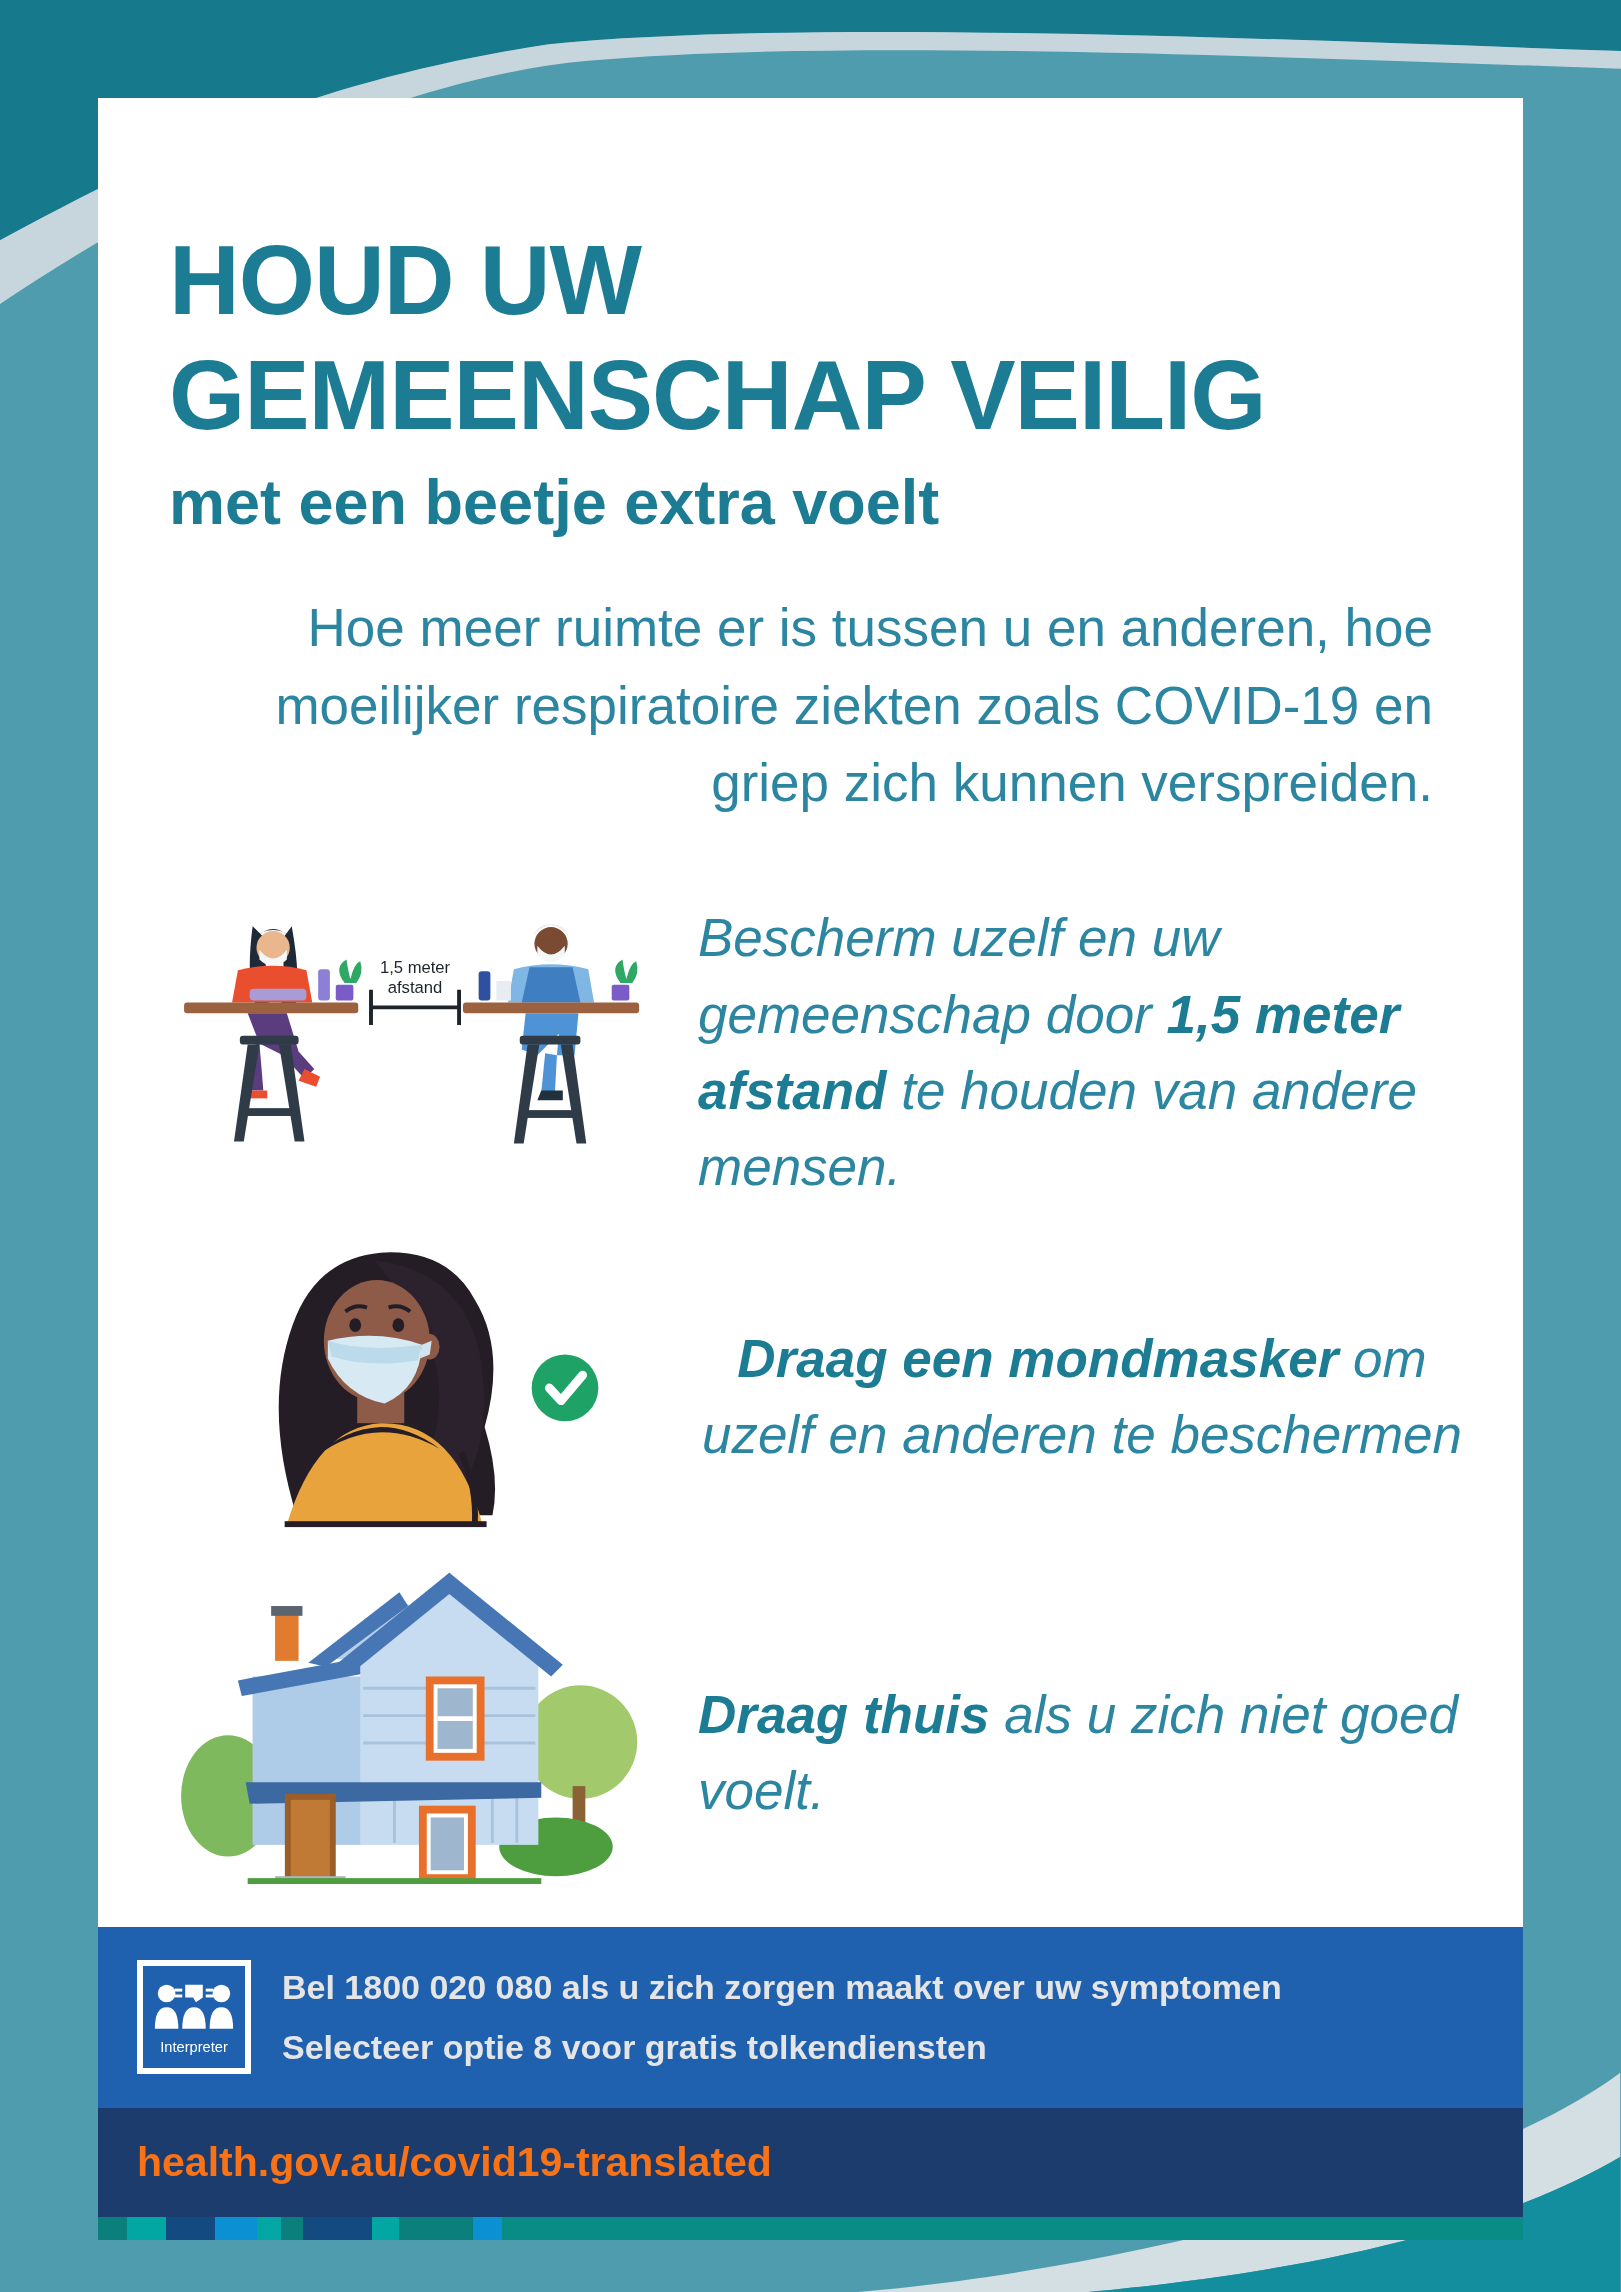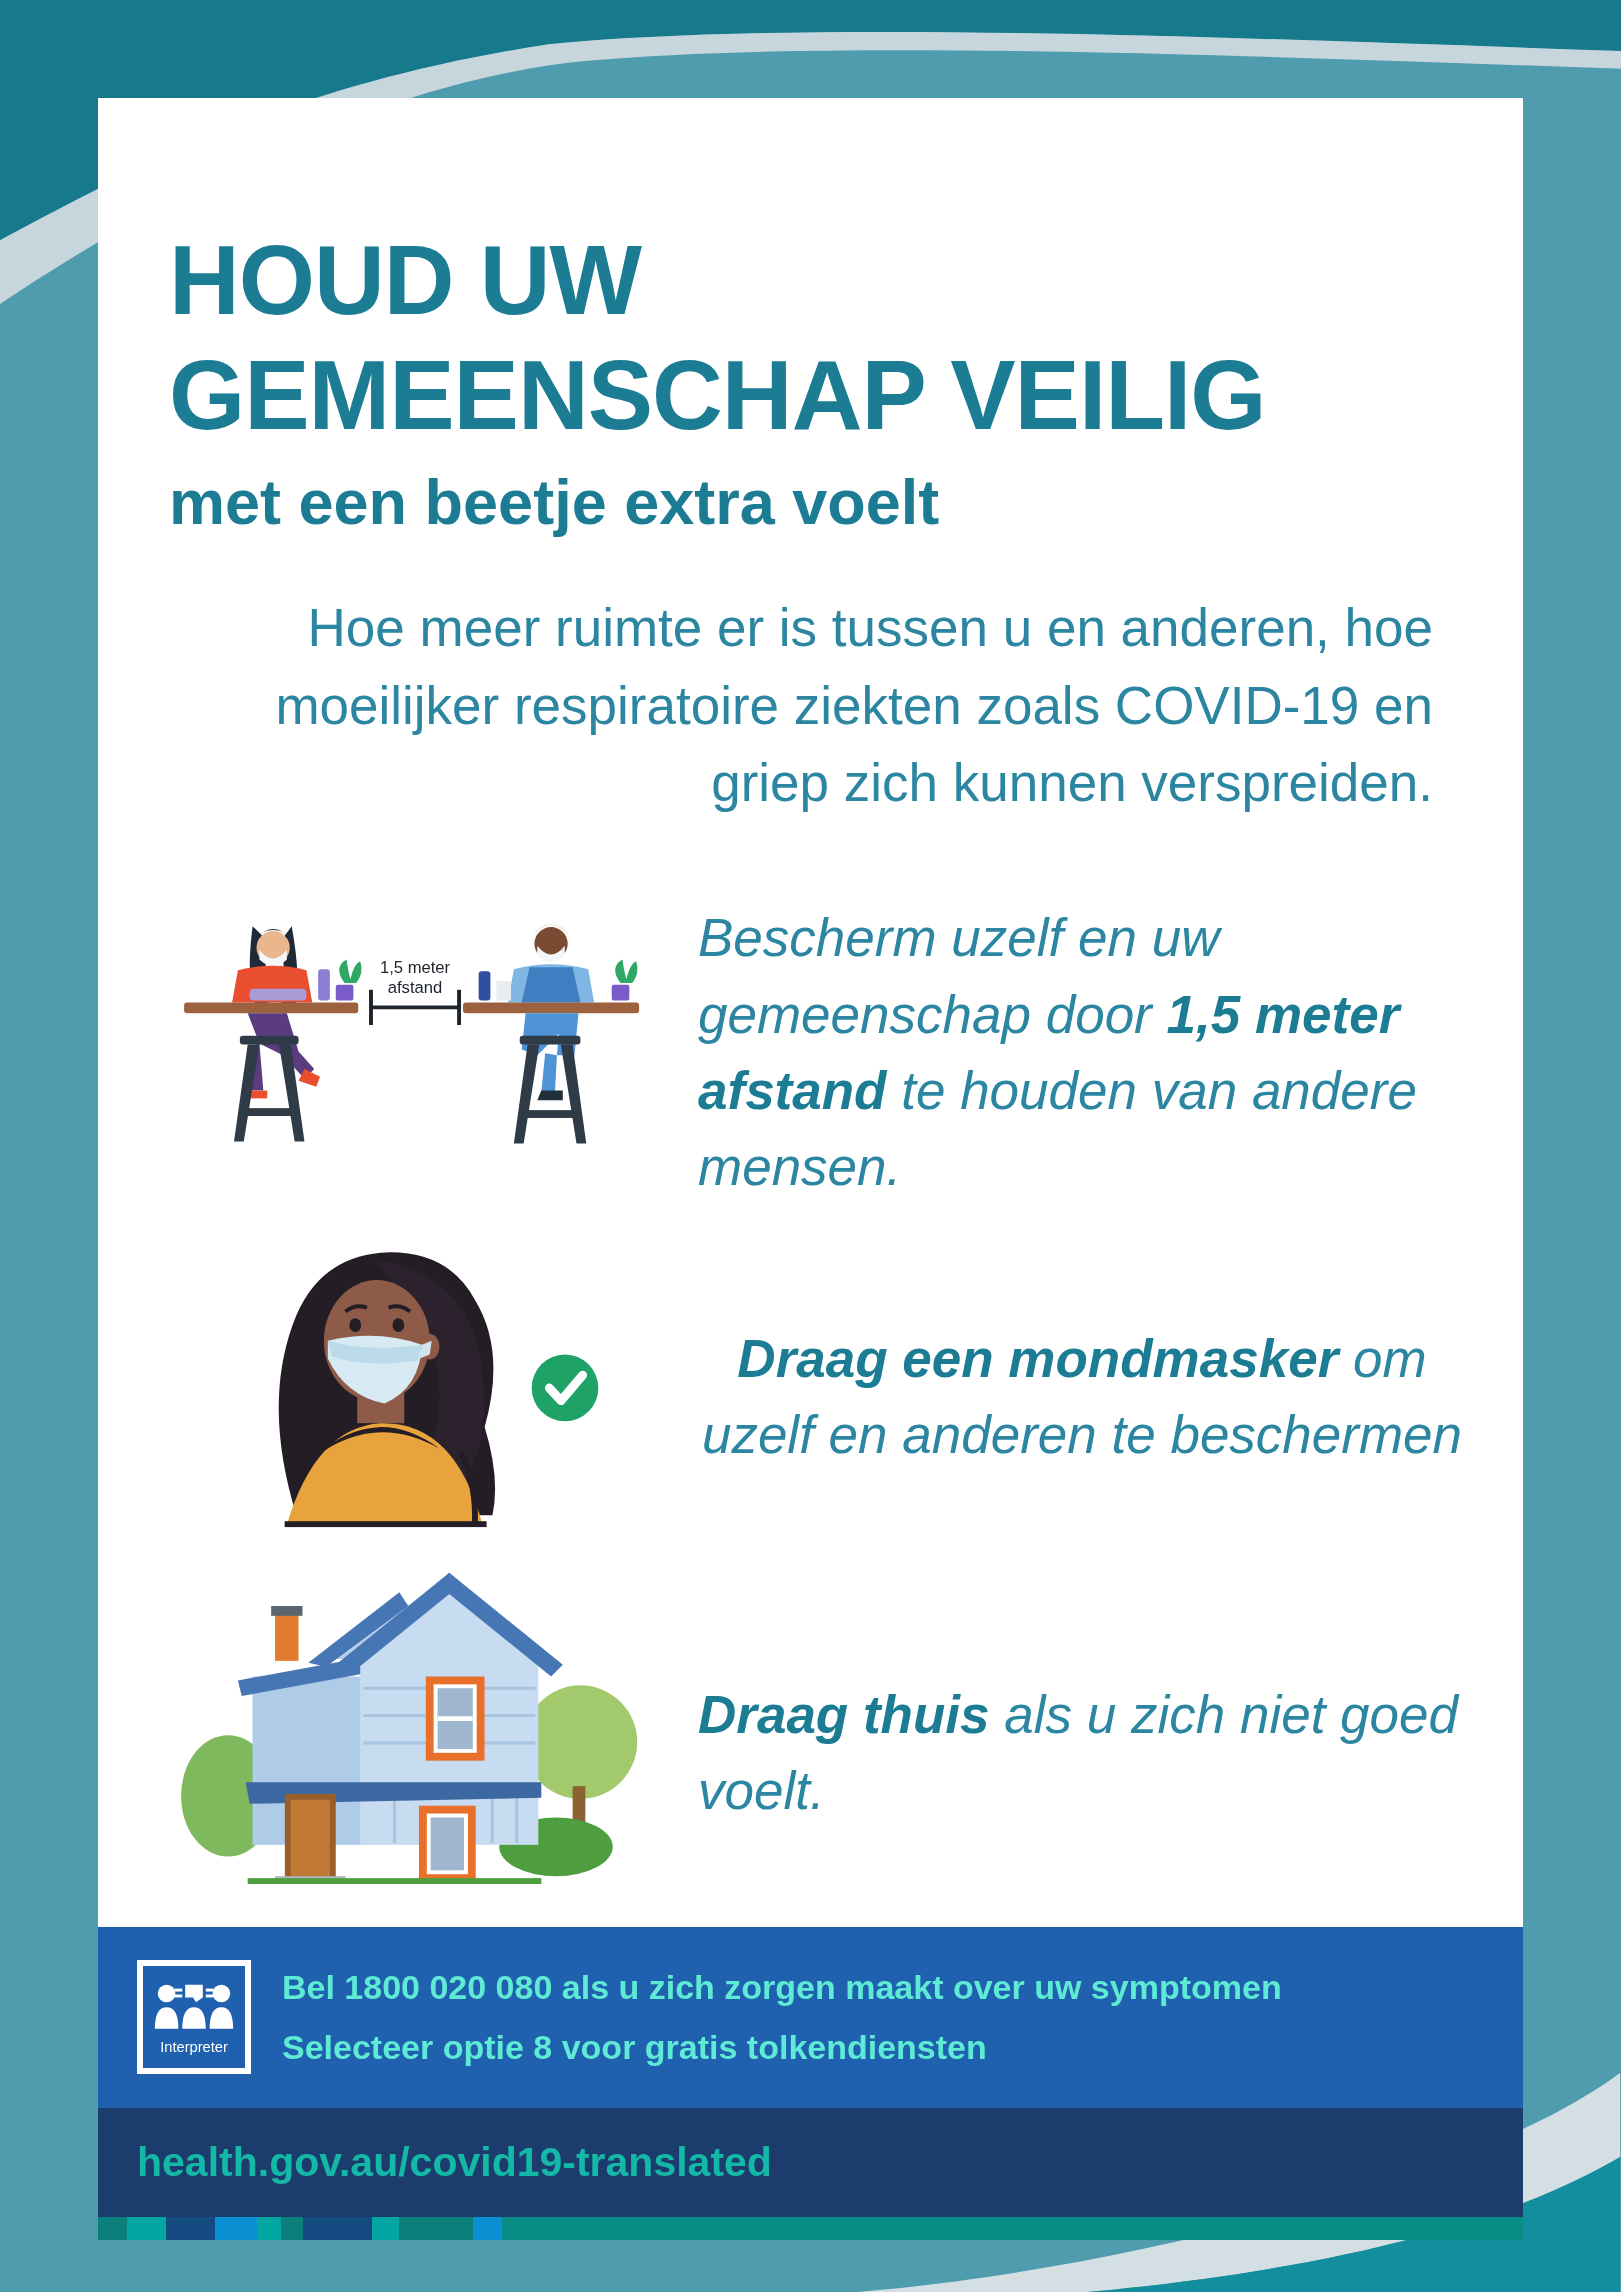--- a/index.html
+++ b/index.html
@@ -71,29 +71,29 @@
     height:181px;
     display:flex;align-items:center;
     padding-left:39px;box-sizing:border-box;
   }
   .interpreter-icon{
     width:102px;height:102px;
     border:6.9px solid #ffffff;
     flex:0 0 auto;
     display:flex;align-items:center;justify-content:center;
   }
-  .bar-lines{margin-left:31px;color:#5eead4;font-weight:700;font-size:34px;line-height:1.0;}
+  .bar-lines{margin-left:31px;color:#e5e5e5;font-weight:700;font-size:34px;line-height:1.0;}
   .bar-lines .line1{margin-bottom:25.5px;}
   .navy-bar{
     background:#1B3C6C;
     height:109px;
     display:flex;align-items:center;
     padding-left:39px;box-sizing:border-box;
   }
-  .navy-bar .url{color:#14b8a6;font-size:41px;font-weight:700;}
+  .navy-bar .url{color:#f97316;font-size:41px;font-weight:700;}
   .color-strip{
     height:23.5px;display:flex;flex-direction:row;overflow:hidden;width:1425px;
   }
   .color-strip > div{height:23.5px;flex:0 0 auto;}
   .color-strip > div:last-child{flex:1 1 auto;}
   svg text{font-family:"Liberation Sans",sans-serif;}
 </style>
 </head>
 <body>
 

